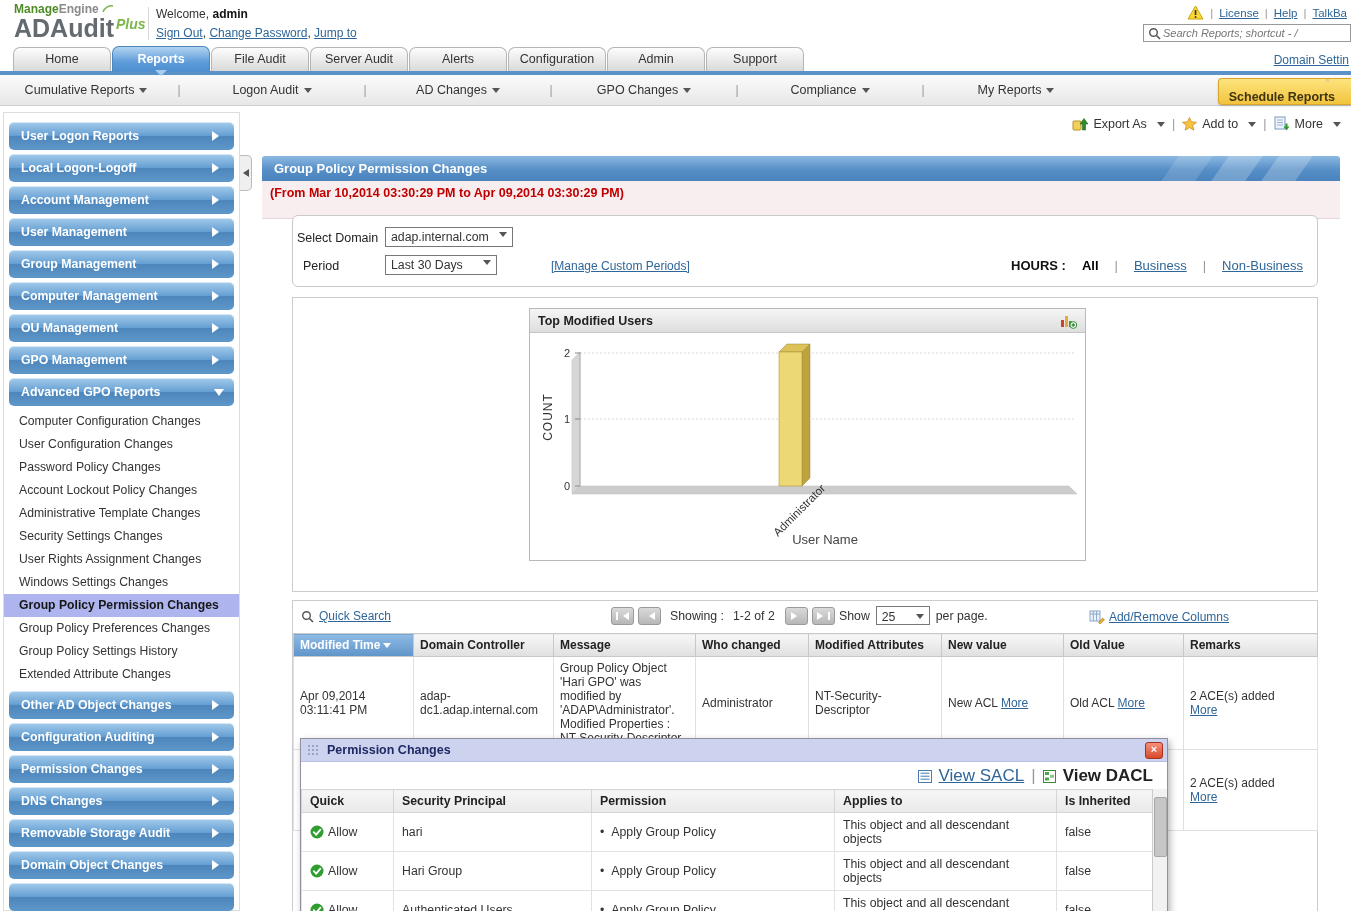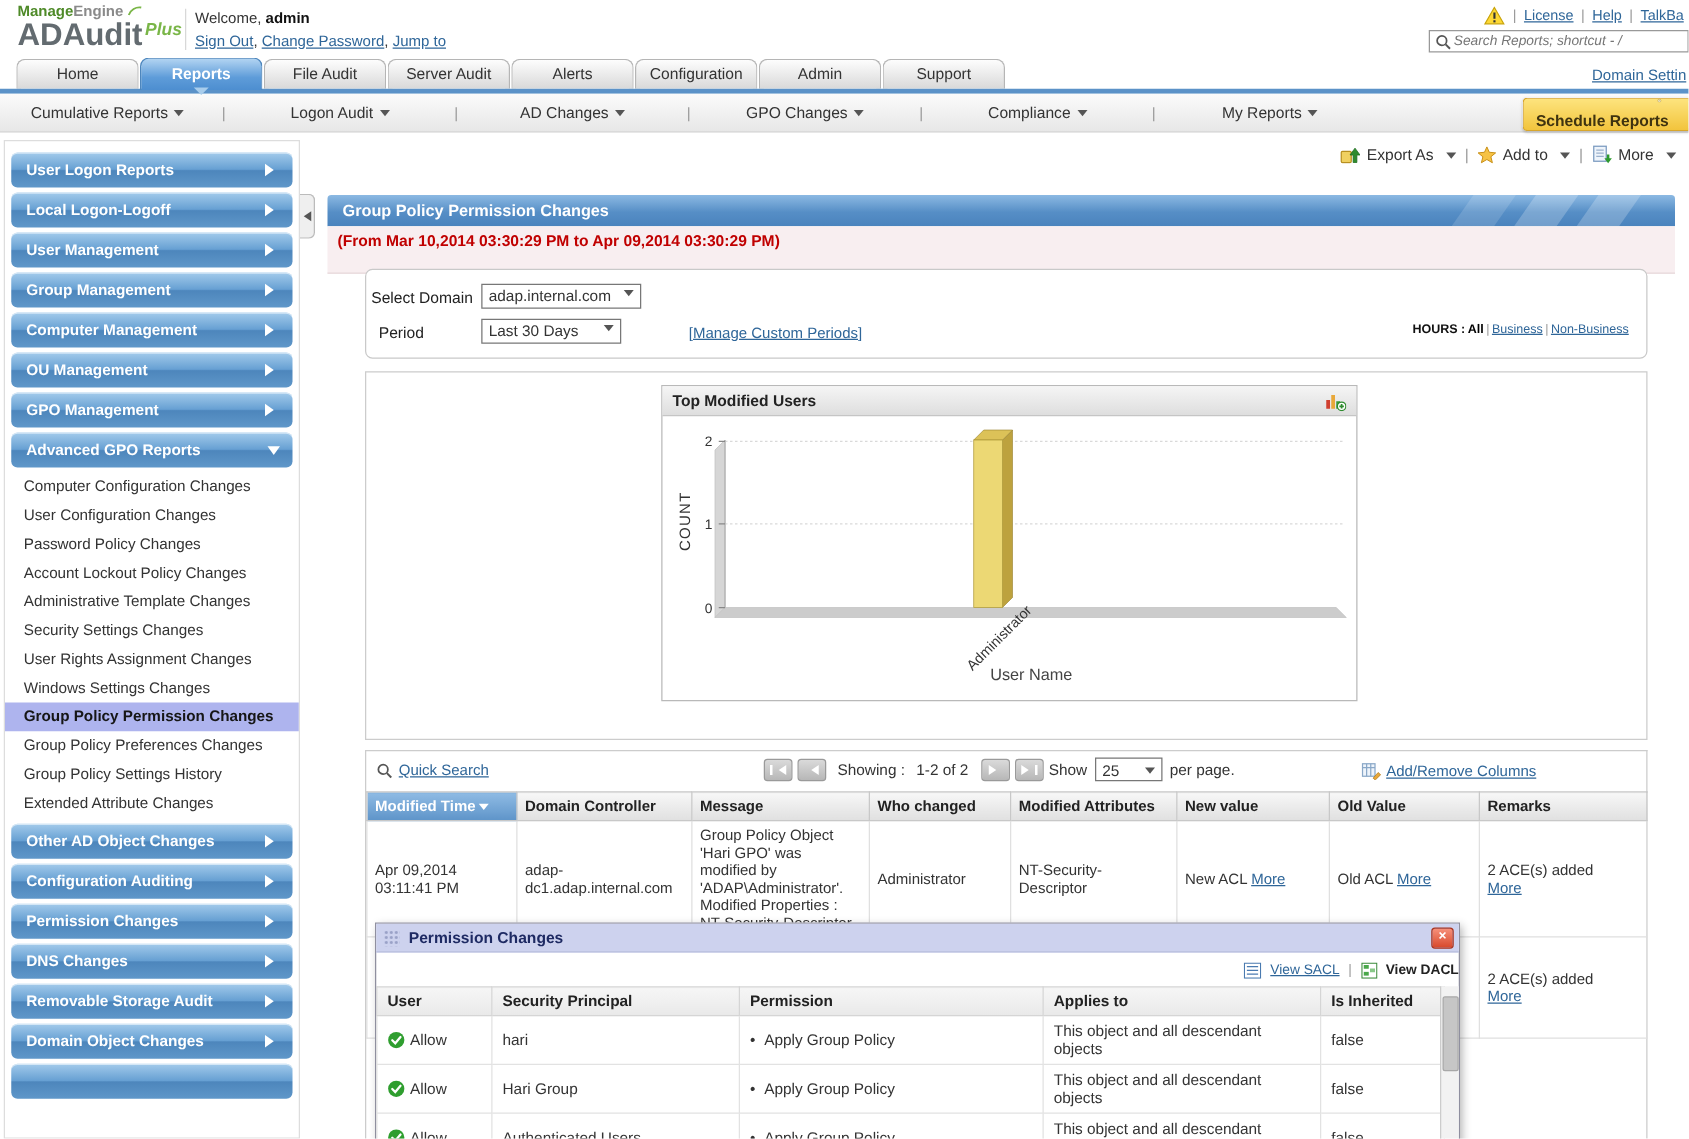--- a/index.html
+++ b/index.html
@@ -79,21 +79,21 @@
   .date-bar{position:absolute;left:262px;top:181px;width:1078px;height:38px;box-sizing:border-box;
         background:#f8eef0;border-bottom:1px solid #e6d8da;color:#c00000;font-weight:bold;
         font-size:12.5px;line-height:24px;padding-left:8px;}
   
   .filter-box{position:absolute;left:292px;top:215px;width:1026px;height:72px;border:1px solid #c9c9c9;
         border-radius:6px;background:#fff;box-sizing:border-box;}
   .f-label{position:absolute;font-size:12.5px;color:#222;}
   .dropdown{position:absolute;height:20px;border:1px solid #777;background:#fff;display:flex;
         align-items:center;justify-content:space-between;padding:0 5px;font-size:12.3px;
         box-sizing:border-box;cursor:pointer;}
-  .hours{position:absolute;right:14px;top:42px;display:flex;align-items:flex-start;gap:2px;font-size:10px;}
+  .hours{position:absolute;right:14px;top:42px;display:flex;align-items:flex-start;gap:16px;font-size:13px;}
   .hours .hlabel{font-weight:bold;color:#111;}
   .hours .hall{font-weight:bold;color:#000;cursor:pointer;}
   
   .chart-panel{position:absolute;left:292px;top:297px;width:1026px;height:295px;border:1px solid #ccc;
         background:#fff;box-sizing:border-box;}
   .chart-box{position:absolute;left:236px;top:10px;width:557px;height:253px;border:1px solid #b9b9b9;
         box-sizing:border-box;background:#fff;}
   .chart-header{height:23px;background:linear-gradient(180deg,#f5f5f5,#dedede);
         border-bottom:1px solid #c5c5c5;display:flex;align-items:center;justify-content:space-between;
         padding:0 8px;font-weight:bold;color:#222;font-size:12.5px;}
@@ -128,21 +128,21 @@
         border:1px solid #8f8f9f;box-shadow:2px 3px 7px rgba(0,0,0,.3);z-index:20;box-sizing:border-box;}
   .popup-header{height:22px;background:#cdd2ee;border-bottom:1px solid #b8bedd;display:flex;
         align-items:center;padding:0 4px 0 6px;}
   .drag-dots{width:13px;height:13px;margin-right:7px;
         background-image:radial-gradient(#9aa2c8 1px,transparent 1.3px);background-size:4px 4px;}
   .popup-title{font-weight:bold;color:#1e2a63;font-size:12.5px;}
   .popup-close{margin-left:auto;width:16px;height:15px;border:1px solid #a8311c;border-radius:3px;
         background:linear-gradient(180deg,#f6907a,#d8492c);color:#fff;font-weight:bold;font-size:11px;
         line-height:13px;text-align:center;cursor:pointer;}
   .popup-viewrow{height:28px;display:flex;align-items:center;justify-content:flex-end;gap:7px;
-        padding-right:0;font-size:11px;}
+        padding-right:14px;font-size:17px;}
   .vd{font-weight:bold;color:#222;}
   table.ptable{position:absolute;left:0;top:50px;width:854px;border-collapse:collapse;table-layout:fixed;}
   table.ptable th{height:22px;background:linear-gradient(180deg,#f6f6f6,#e9e9e9);
         border:1px solid #d5d5d5;text-align:left;padding:0 8px;font-size:12.3px;color:#222;}
   table.ptable td{height:34px;border:1px solid #e2e2e2;padding:2px 8px;font-size:12.3px;}
   .type-cell{display:flex;align-items:center;gap:4px;}
   .bullet::before{content:"•";margin-right:7px;}
   .popup-scroll{position:absolute;right:0;top:50px;width:14px;height:160px;background:#f2f2f2;
         border-left:1px solid #ccc;}
   .popup-thumb{position:absolute;left:1px;top:8px;width:11px;height:58px;background:#c6c6c6;
@@ -233,20 +233,24 @@
     </div>
   </div>
 
   <div class="sidebar">
     <div class="side-btn first">
         <span>User Logon Reports</span>
         <span class="side-arrow tr-r"></span>
       </div>
     <div class="side-btn">
         <span>Local Logon-Logoff</span>
+        <span class="side-arrow tr-r"></span>
+      </div>
+    <div class="side-btn">
+        <span>Account Management</span>
         <span class="side-arrow tr-r"></span>
       </div>
     <div class="side-btn">
         <span>User Management</span>
         <span class="side-arrow tr-r"></span>
       </div>
     <div class="side-btn">
         <span>Group Management</span>
         <span class="side-arrow tr-r"></span>
       </div>
@@ -524,21 +528,21 @@
     <table class="ptable">
       <colgroup>
           <col style="width:92px">
           <col style="width:198px">
           <col style="width:243px">
           <col style="width:222px">
           <col style="width:99px">
         </colgroup>
       <tbody>
           <tr>
-        <th>User</th>
+        <th>Quick</th>
         <th>Security Principal</th>
         <th>Permission</th>
         <th>Applies to</th>
         <th>Is Inherited</th>
       </tr>
       <tr>
         <td>
               <span class="type-cell">
                 <svg width="14" height="14" viewBox="0 0 14 14">
                   <circle cx="7" cy="7" r="6.5" fill="#2f9e2f"></circle>

